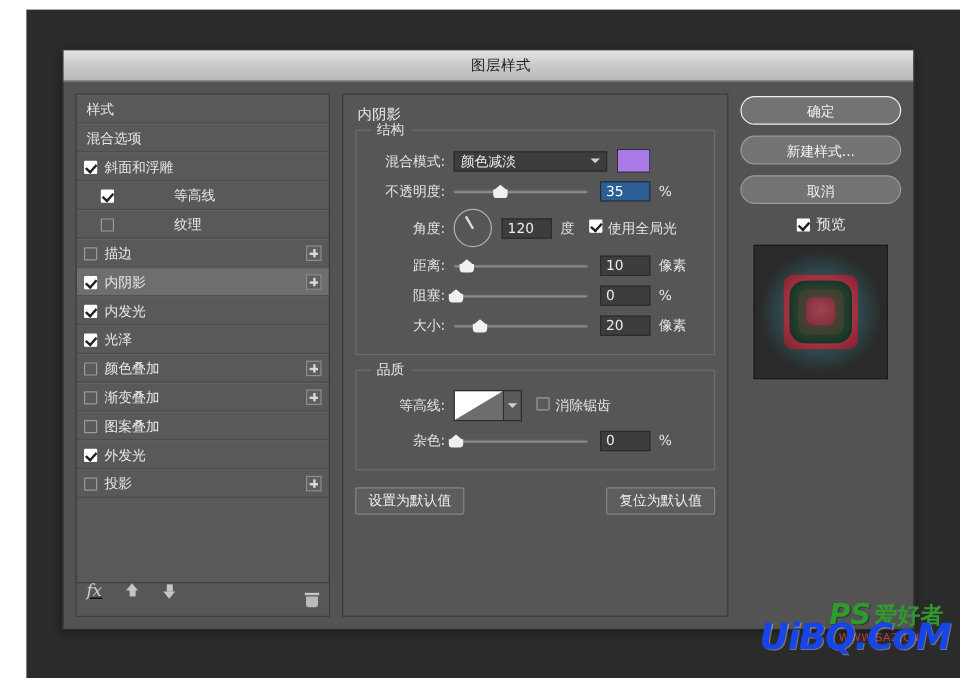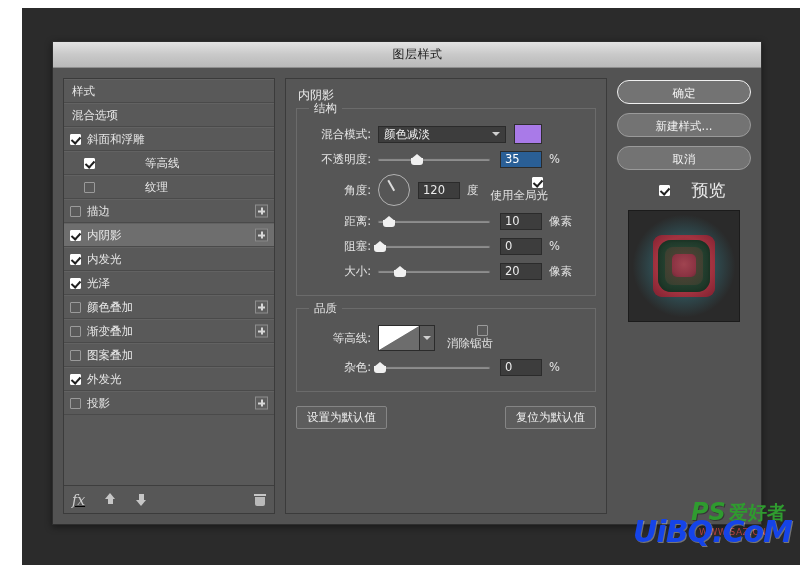--- a/index.html
+++ b/index.html
@@ -83,21 +83,21 @@
   .plusbox:before,.plusbox:after{
     content:"";position:absolute;background:#d8d8d8;
   }
   .plusbox:before{left:2px;top:5px;width:7px;height:1.5px;}
   .plusbox:after{left:5px;top:2px;width:1.5px;height:7px;}
 
   .leftfoot{
     height:27px;flex:none;
     border-top:1px solid #3e3e3e;
     background:#575757;
-    display:flex;align-items:center;padding:0 8px;gap:20px;
+    display:flex;align-items:flex-start;padding:0 8px;gap:20px;
     position:relative;
     text-decoration:underline;
   }
   .fxicon{font-family:"DejaVu Serif","Liberation Serif",serif;
     font-style:italic;font-size:14px;color:#cfcfcf;line-height:1;}
   .arrw{width:11px;height:13px;position:relative;}
   .arrw:before{content:"";position:absolute;left:3px;width:5px;height:6px;background:#c6c6c6;}
   .arrw.up:before{top:5px;}
   .arrw.up:after{content:"";position:absolute;left:0;top:0;width:0;height:0;
     border-left:5.5px solid transparent;border-right:5.5px solid transparent;border-bottom:6px solid #c6c6c6;}
@@ -180,21 +180,21 @@
   .dial{
     width:30px;height:30px;border-radius:50%;
     border:1px solid #b2b2b2;position:relative;flex:none;margin-right:8px;
     background:#565656;
   }
   .dial .hand{
     position:absolute;left:50%;top:50%;width:12px;height:1.5px;
     background:#dcdcdc;transform-origin:0 50%;
   }
 
-  .ckrow{display:flex;align-items:flex-end;margin-left:12px;flex-direction:column;}
+  .ckrow{display:flex;align-items:flex-start;margin-left:12px;}
   .ckrow .cbx{margin-right:5px;}
   .ckrow span{font-size:11.5px;color:#e4e4e4;white-space:nowrap;}
 
   .contour{
     width:42px;height:26px;border:1px solid #2b2b2b;background:#6d6d6d;
     position:relative;overflow:hidden;box-sizing:border-box;flex:none;
   }
   .contour .ramp{
     position:absolute;inset:0;
     background:linear-gradient(to bottom right,#ffffff 0%,#ffffff 49%,#6d6d6d 51%,#6d6d6d 100%);
@@ -225,21 +225,21 @@
     background:#737373;border:1px solid #9a9a9a;border-radius:12px;
     font-size:11.5px;color:#f2f2f2;font-family:inherit;
     text-align:center;line-height:22px;box-sizing:border-box;
   }
   .rbtn.primary{border-color:#f0f0f0;border-width:1.5px;}
   .prevrow{
     display:flex;align-items:center;justify-content:center;
     margin:3px 0 8px 0;
   }
   .prevrow .cbx{margin-right:6px;}
-  .prevrow span{font-size:17px;color:#eaeaea;margin-left:16px;}
+  .prevrow span{font-size:12px;color:#eaeaea;}
 
   .thumb-box{
     width:112px;height:112px;margin:0 auto;
     background:#2a2a2a;border:1px solid #1b1b1b;
     position:relative;overflow:hidden;box-sizing:border-box;
   }
   .glow{
     position:absolute;left:50%;top:50%;width:104px;height:104px;
     transform:translate(-50%,-50%);
     background:radial-gradient(circle,rgba(90,215,225,.55) 0%,rgba(60,170,190,.26) 42%,rgba(42,42,42,0) 70%);

